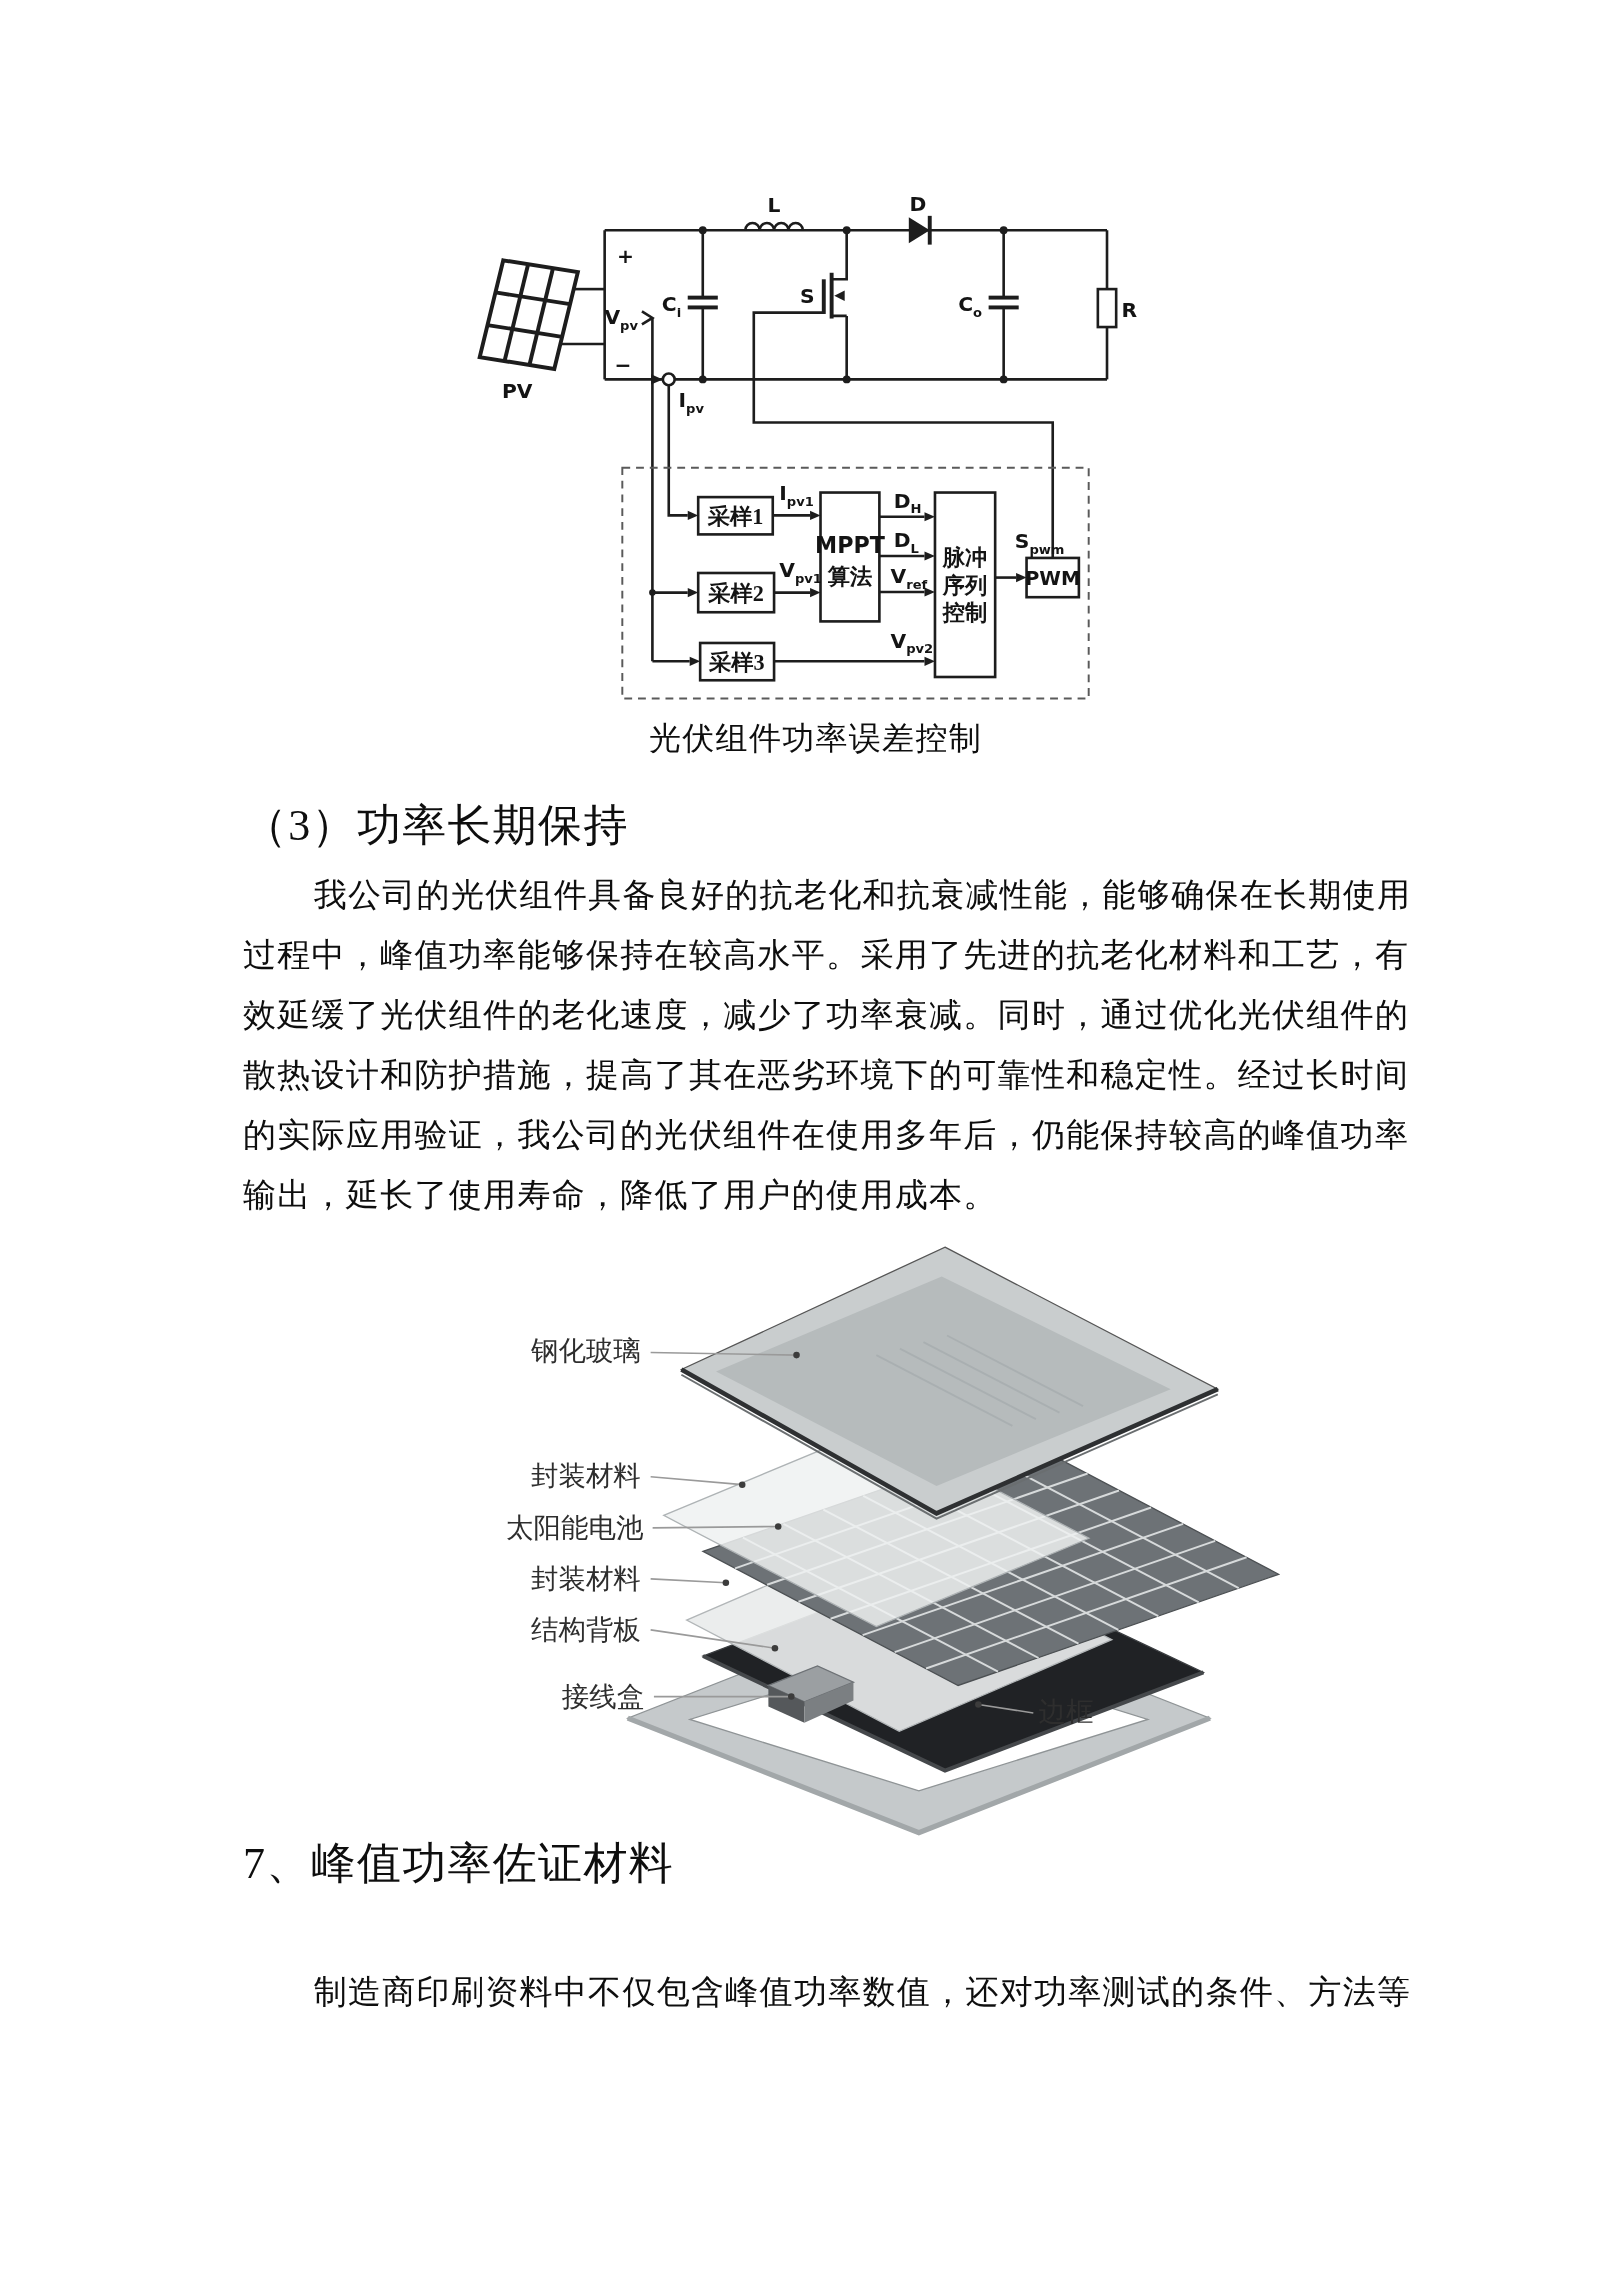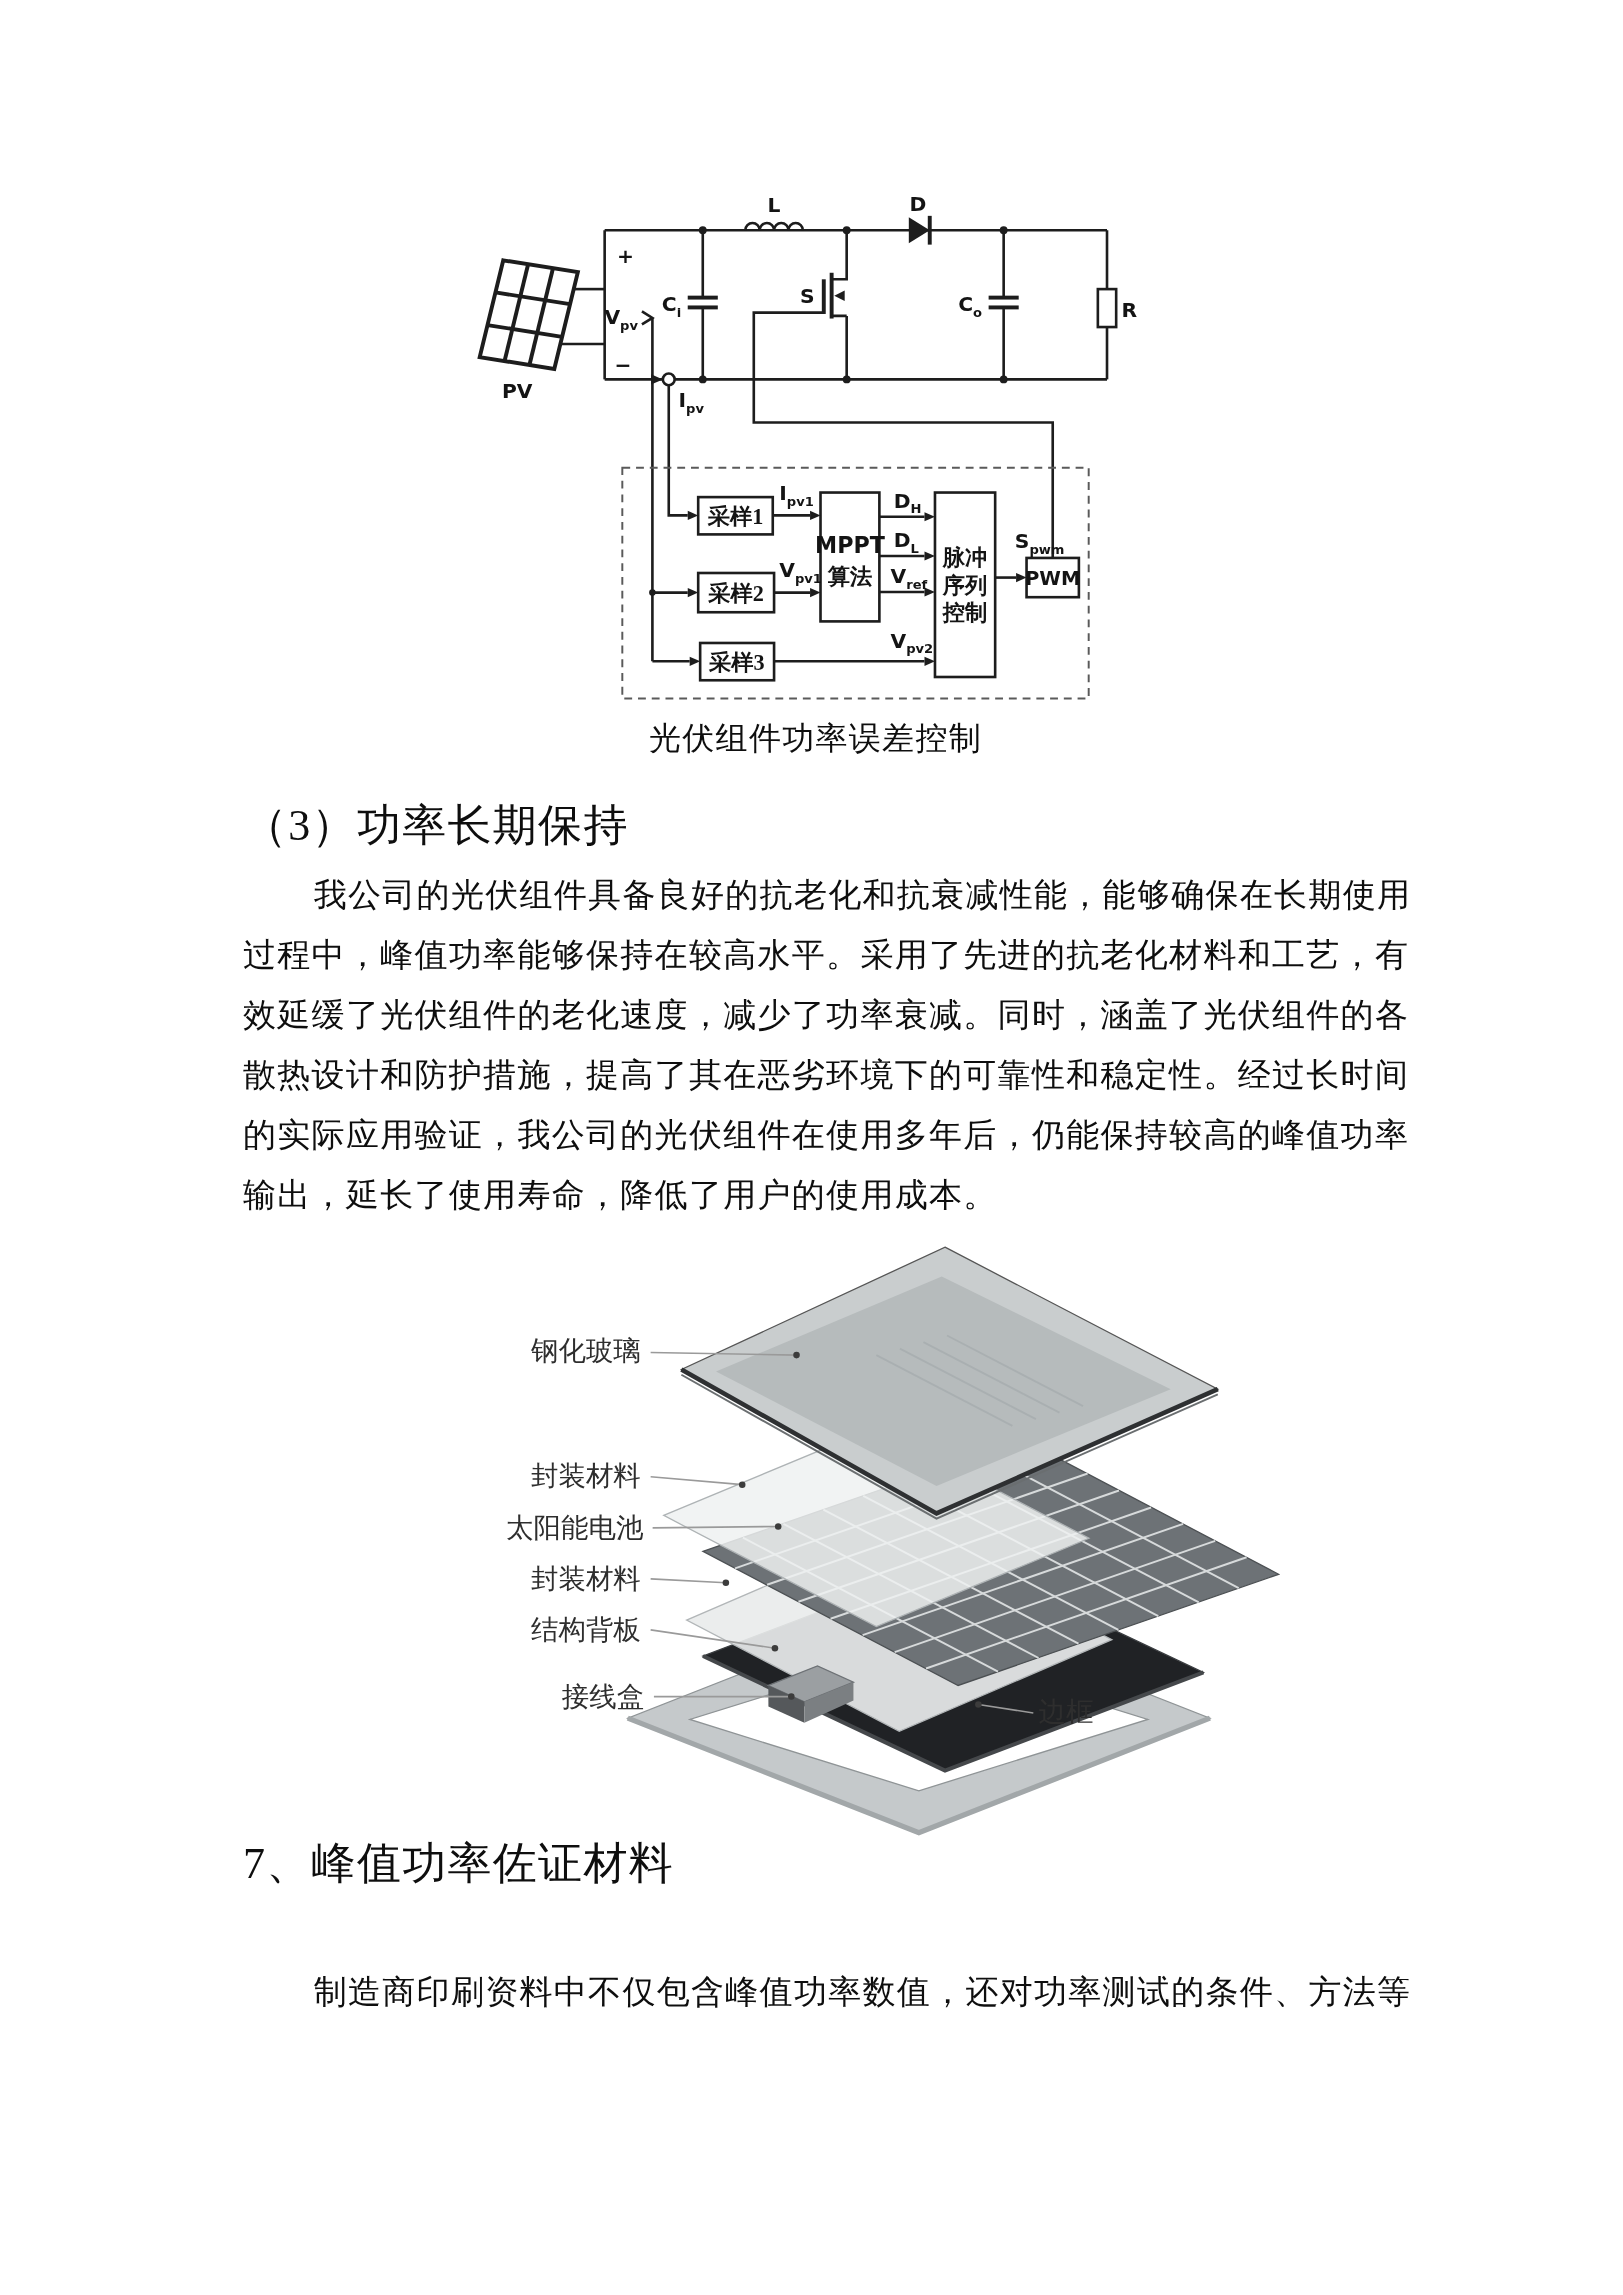--- a/index.html
+++ b/index.html
@@ -165,21 +165,21 @@
     <text x="1212" y="708" class="clab"><tspan>S</tspan><tspan class="sub" dy="9">pwm</tspan></text>
   </svg>
 
   <div class="caption" style="top:715px">光伏组件功率误差控制</div>
 
   <div class="heading" style="top:796px">（3）功率长期保持</div>
 
   <div class="para" style="top:865px">
     <div class="pline indent">我公司的光伏组件具备良好的抗老化和抗衰减性能，能够确保在长期使用</div>
     <div class="pline">过程中，峰值功率能够保持在较高水平。采用了先进的抗老化材料和工艺，有</div>
-    <div class="pline">效延缓了光伏组件的老化速度，减少了功率衰减。同时，涵盖了光伏组件的各</div>
+    <div class="pline">效延缓了光伏组件的老化速度，减少了功率衰减。同时，通过优化光伏组件的</div>
     <div class="pline">散热设计和防护措施，提高了其在恶劣环境下的可靠性和稳定性。经过长时间</div>
     <div class="pline">的实际应用验证，我公司的光伏组件在使用多年后，仍能保持较高的峰值功率</div>
     <div class="pline">输出，延长了使用寿命，降低了用户的使用成本。</div>
   </div>
 
   <svg style="left:510px;top:1224px" width="785" height="537" viewBox="0 0 1200 820">
 
     <g>
       <path d="M625,580 L1070,755 L625,930 L180,755 Z M625,648 L975,757 L625,866 L275,757 Z" fill="#c5c9cb" fill-rule="evenodd" stroke="#8f9496" stroke-width="2"></path>
       <path d="M180,755 L625,930 L1070,755" fill="none" stroke="#a2a7a9" stroke-width="8"></path>

